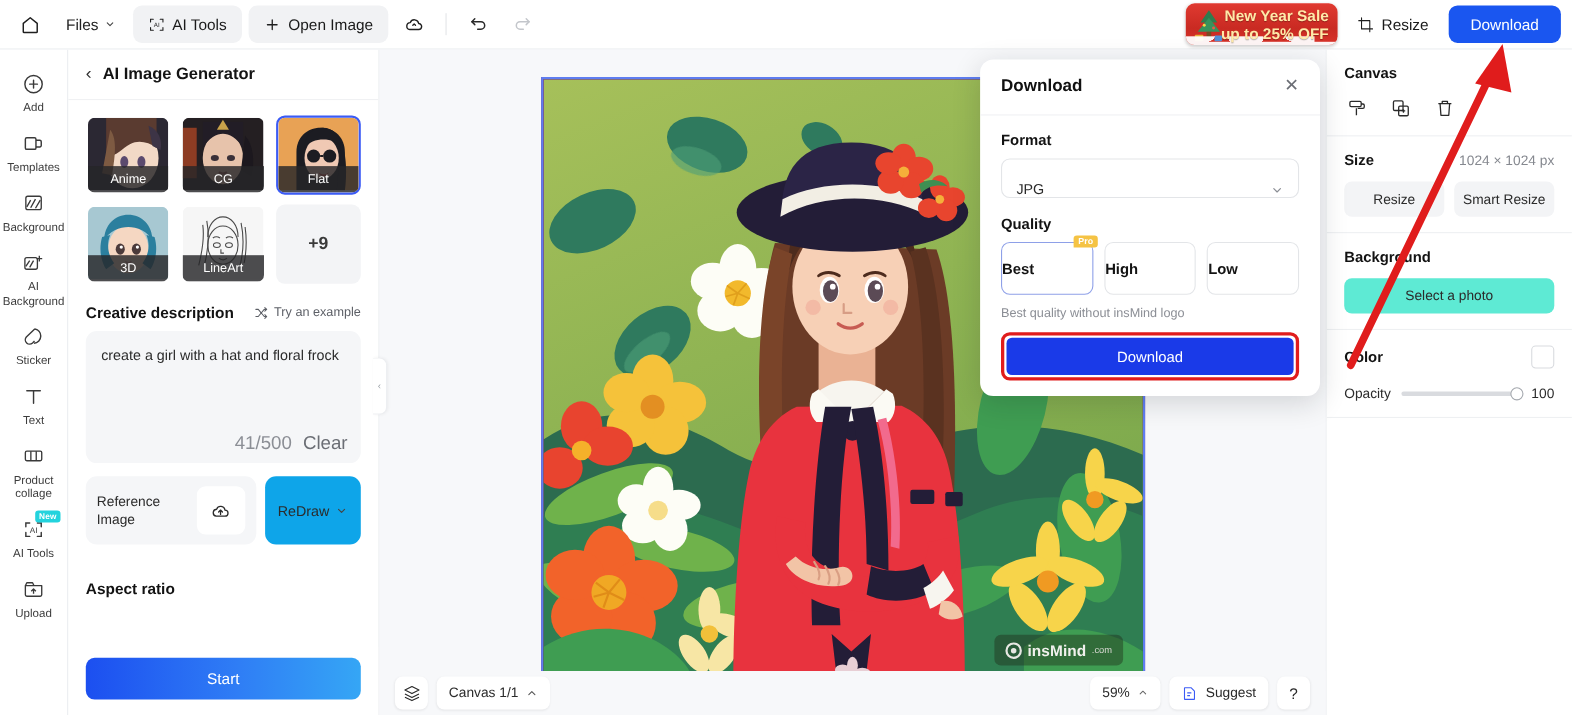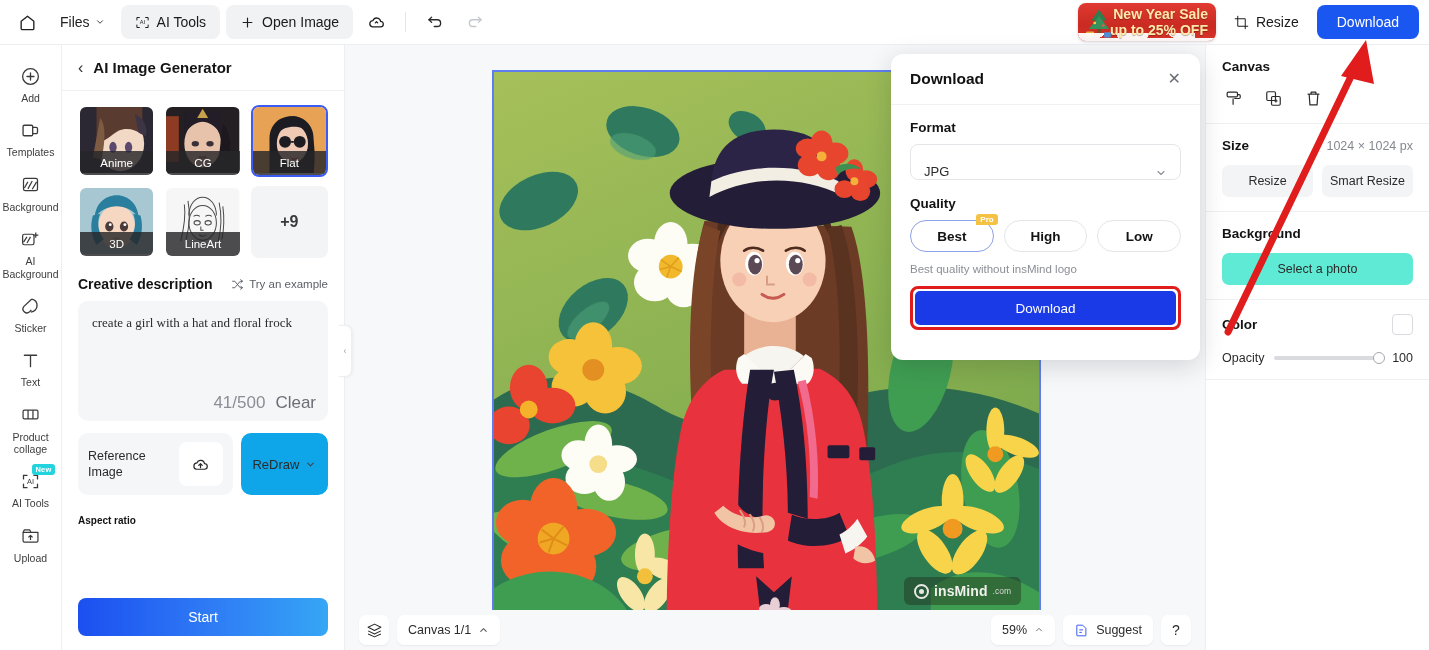--- a/index.html
+++ b/index.html
@@ -123,21 +123,21 @@
   }
 
   .sec-row { display: flex; align-items: center; justify-content: space-between; margin: 18px 0 9px; }
   .sec-title { font-size: 14px; font-weight: bold; color: #131313; }
   .try-ex { display: flex; align-items: center; gap: 5px; font-size: 11.5px; color: #5c5f66; cursor: pointer; }
 
   .prompt-box {
     background: #f5f6f8; border-radius: 10px; height: 120px;
     padding: 12px 14px; position: relative; cursor: text;
   }
-  .prompt-text { font-size: 13px; color: #2b2b2b; line-height: 1.55; font-family: Liberation Serif, serif; }
+  .prompt-text { font-size: 13px; color: #2b2b2b; line-height: 1.55; }
   .prompt-foot {
     position: absolute; right: 12px; bottom: 8px;
     display: flex; align-items: flex-end; gap: 10px; font-size: 17px; color: #8b8e95;
   }
   .prompt-clear { cursor: pointer; color: #6b6e75; }
 
   .row2 { display: flex; gap: 8px; margin-top: 12px; }
   .ref-box {
     flex: 1.55; background: #f5f6f8; border-radius: 10px; height: 62px;
     display: flex; align-items: center; padding: 0 10px; gap: 6px; cursor: pointer;
@@ -145,21 +145,21 @@
   .ref-lbl { font-size: 12.5px; color: #2b2b2b; line-height: 1.3; flex: 1; }
   .ref-up {
     width: 44px; height: 44px; background: #fff; border-radius: 8px;
     display: flex; align-items: center; justify-content: center;
   }
   .redraw-box {
     flex: 1; background: #0ea5e9; border-radius: 10px; height: 62px;
     display: flex; align-items: center; justify-content: center; gap: 6px;
     cursor: pointer; font-size: 13px; color: #2b2b2b;
   }
-  .aspect-title { font-size: 10px; font-weight: bold; color: #131313; margin-top: 20px; }
+  .aspect-title { font-size: 14px; font-weight: bold; color: #131313; margin-top: 32px; }
 
   .start-wrap {
     position: absolute; left: 0; right: 0; bottom: 0; background: #fff;
     padding: 10px 16px 14px;
   }
   .start-btn {
     width: 100%; height: 38px; border-radius: 8px; border: none; cursor: pointer;
     background: linear-gradient(90deg,#1c4ff0 0%,#2f7df5 55%,#35a6f5 100%);
     color: #fff; font-size: 14px; font-family: inherit;
   }
@@ -267,23 +267,23 @@
   .modal-close { font-size: 16px; color: #6b6e75; cursor: pointer; line-height: 1; }
   .modal-body { padding: 15px 19px 0; }
   .fld-lbl { font-size: 13.5px; font-weight: bold; color: #131313; }
   .select-box {
     margin-top: 9px; height: 36px; border: 1px solid #e3e5e8; border-radius: 8px;
     display: flex; align-items: flex-end; justify-content: space-between;
     padding: 0 13px; cursor: pointer; font-size: 13px; color: #2b2b2b;
   }
   .q-row { display: flex; gap: 10px; margin-top: 9px; }
   .q-btn {
-    position: relative; flex: 1; height: 32px; border-radius: 18px;
+    position: relative; flex: 1; height: 48px; border-radius: 8px;
     border: 1px solid #e3e5e8; background: #fff; cursor: pointer;
-    display: flex; align-items: center; justify-content: center;
+    display: flex; align-items: center; justify-content: flex-start;
     font-size: 13.5px; font-weight: bold; color: #131313; font-family: inherit;
   }
   .q-btn.sel { border-color: #8ea0e8; }
   .pro-badge {
     position: absolute; top: -7px; right: -5px; background: #f5c344; color: #fff;
     font-size: 8px; font-weight: bold; border-radius: 3px 3px 3px 0; padding: 1px 4px;
   }
   .q-hint { font-size: 11.5px; color: #8b8e95; margin-top: 11px; }
   .dl-wrap {
     margin-top: 11px; border: 3px solid #e01c1c; border-radius: 8px; padding: 2px;

